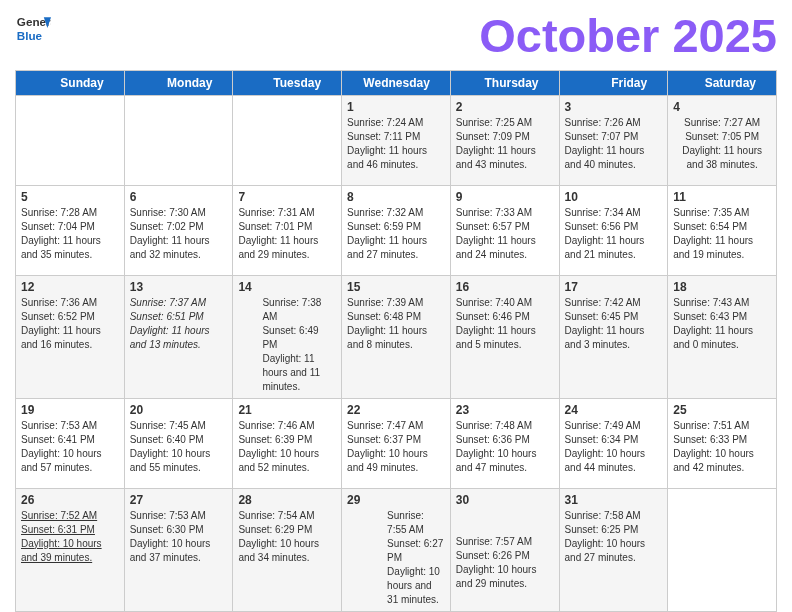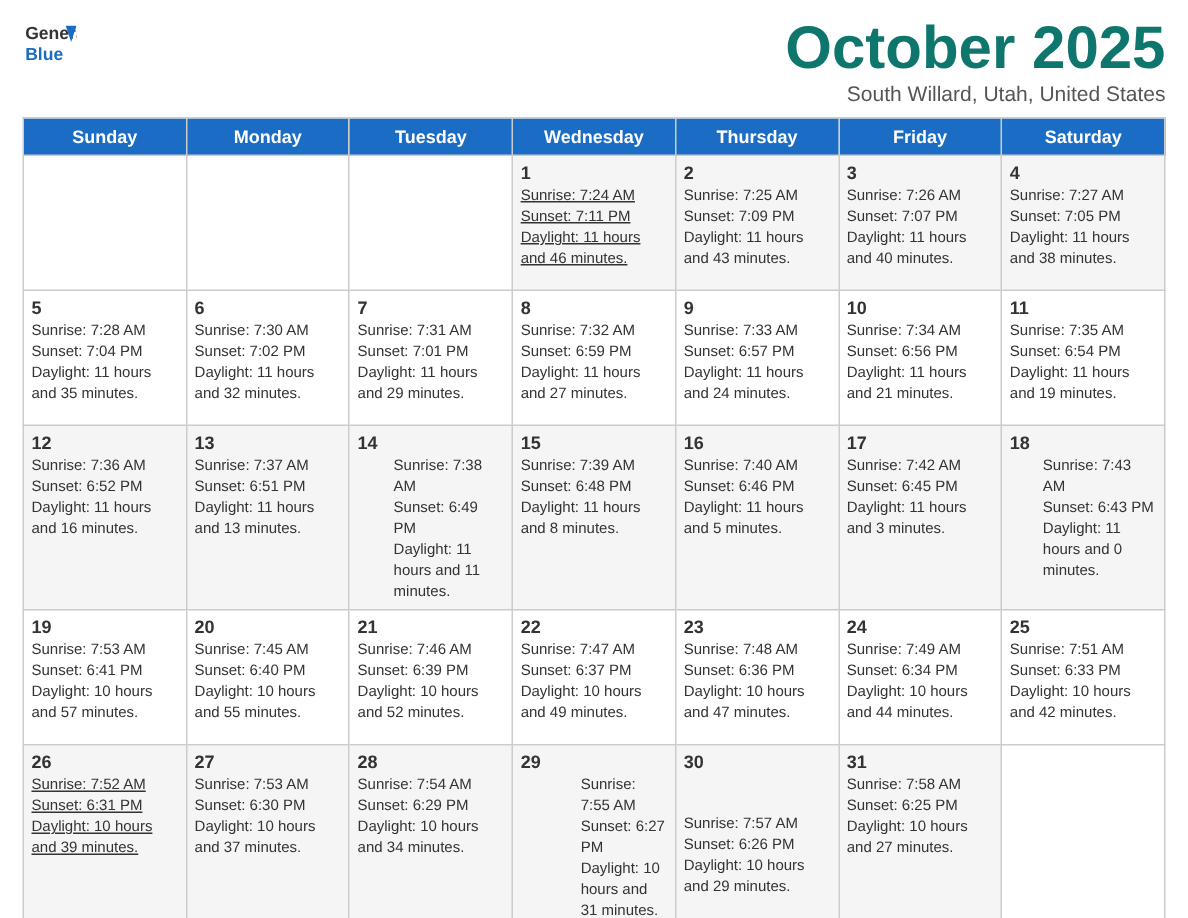--- a/index.html
+++ b/index.html
@@ -20,42 +20,42 @@
       display: flex;
       align-items: center;
       gap: 4px;
     }
     .logo-icon {
       width: 36px;
       height: 36px;
     }
     .title-block { text-align: right; }
     .month-title {
-      font-size: 40px;
+      font-size: 47px;
       font-weight: bold;
-      color: #0f766e;
+      color: #8b5cf6;
       line-height: 1.1;
       margin-left: 24px;
     }
     .location {
       font-size: 14px;
       color: #555;
     }
     table {
       width: 100%;
       border-collapse: collapse;
       table-layout: fixed;
     }
     thead th {
       background-color: #1a6cc4;
       color: #fff;
       font-size: 12px;
       font-weight: bold;
-      padding: 5px 4px;
-      text-align: center;
+      padding: 5px 20px;
+      text-align: right;
       border: 1px solid #ccc;
     }
     tbody td {
       vertical-align: top;
       border: 1px solid #ccc;
       padding: 4px 5px;
       height: 90px;
       font-size: 10px;
       color: #333;
       background: #fff;
@@ -76,21 +76,20 @@
 <div class="header">
   <div class="logo">
     <svg class="logo-icon" viewBox="0 0 40 40">
       <text x="2" y="18" font-size="13" font-weight="bold" fill="#333" font-family="Arial">General</text>
       <text x="2" y="33" font-size="13" font-weight="bold" fill="#1a6cc4" font-family="Arial">Blue</text>
       <polygon points="32,8 40,8 36,20" fill="#1a6cc4"></polygon>
     </svg>
   </div>
   <div class="title-block">
     <div class="month-title">October 2025</div>
-    <div class="location">South Willard, Utah, United States</div>
   </div>
 </div>
 
 <table>
   <thead>
     <tr>
     <th>Sunday</th>
         <th>Monday</th>
         <th>Tuesday</th>
         <th>Wednesday</th>
@@ -99,39 +98,39 @@
         <th>Saturday</th>
       </tr>
   </thead>
   <tbody id="calendar-body">
   <tr>
         <td class="empty"></td>
         <td class="empty"></td>
         <td class="empty"></td>
         <td>
           <span class="day-num">1</span>
-          <div class="cell-content" style="white-space: pre-line; text-decoration: underline;">Sunrise: 7:24 AM
+          <div class="cell-content" style="white-space: pre-line;">Sunrise: 7:24 AM
 Sunset: 7:11 PM
 Daylight: 11 hours and 46 minutes.</div>
         </td>
         <td>
           <span class="day-num">2</span>
           <div class="cell-content" style="white-space: pre-line;">Sunrise: 7:25 AM
 Sunset: 7:09 PM
 Daylight: 11 hours and 43 minutes.</div>
         </td>
         <td>
           <span class="day-num">3</span>
           <div class="cell-content" style="white-space: pre-line;">Sunrise: 7:26 AM
 Sunset: 7:07 PM
 Daylight: 11 hours and 40 minutes.</div>
         </td>
         <td>
           <span class="day-num">4</span>
-          <div class="cell-content" style="white-space: pre-line;">Sunrise: 7:27 AM
+          <div class="cell-content" style="white-space: pre-line; text-align: center;">Sunrise: 7:27 AM
 Sunset: 7:05 PM
 Daylight: 11 hours and 38 minutes.</div>
         </td>
       </tr>
       <tr>
         <td>
           <span class="day-num">5</span>
           <div class="cell-content" style="white-space: pre-line;">Sunrise: 7:28 AM
 Sunset: 7:04 PM
 Daylight: 11 hours and 35 minutes.</div>
@@ -175,21 +174,21 @@
       </tr>
       <tr>
         <td>
           <span class="day-num">12</span>
           <div class="cell-content" style="white-space: pre-line;">Sunrise: 7:36 AM
 Sunset: 6:52 PM
 Daylight: 11 hours and 16 minutes.</div>
         </td>
         <td>
           <span class="day-num">13</span>
-          <div class="cell-content" style="white-space: pre-line;">Sunrise: 7:37 AM
+          <div class="cell-content" style="white-space: pre-line; font-style: italic;">Sunrise: 7:37 AM
 Sunset: 6:51 PM
 Daylight: 11 hours and 13 minutes.</div>
         </td>
         <td>
           <span class="day-num">14</span>
           <div class="cell-content" style="white-space: pre-line; margin-left: 24px;">Sunrise: 7:38 AM
 Sunset: 6:49 PM
 Daylight: 11 hours and 11 minutes.</div>
         </td>
         <td>
@@ -205,21 +204,21 @@
 Daylight: 11 hours and 5 minutes.</div>
         </td>
         <td>
           <span class="day-num">17</span>
           <div class="cell-content" style="white-space: pre-line;">Sunrise: 7:42 AM
 Sunset: 6:45 PM
 Daylight: 11 hours and 3 minutes.</div>
         </td>
         <td>
           <span class="day-num">18</span>
-          <div class="cell-content" style="white-space: pre-line; margin-left: 22px;">Sunrise: 7:43 AM
+          <div class="cell-content" style="white-space: pre-line;">Sunrise: 7:43 AM
 Sunset: 6:43 PM
 Daylight: 11 hours and 0 minutes.</div>
         </td>
       </tr>
       <tr>
         <td>
           <span class="day-num">19</span>
           <div class="cell-content" style="white-space: pre-line;">Sunrise: 7:53 AM
 Sunset: 6:41 PM
 Daylight: 10 hours and 57 minutes.</div>

